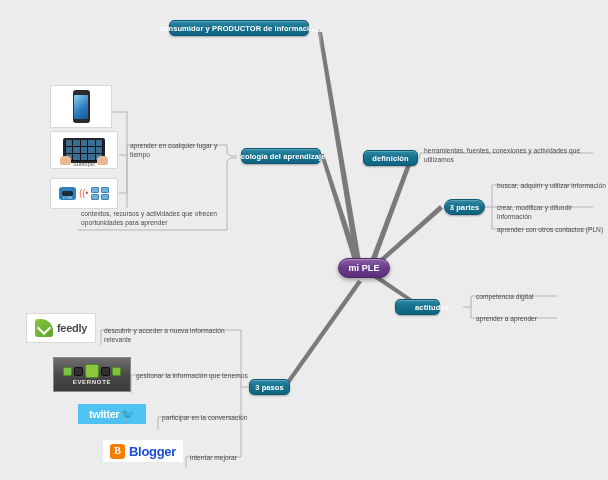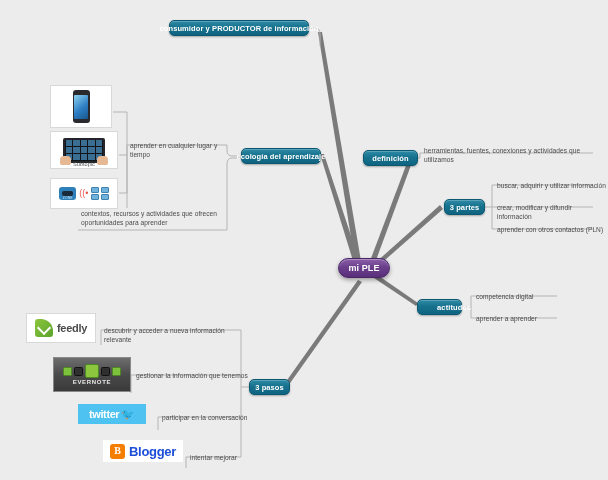--- a/index.html
+++ b/index.html
@@ -266,28 +266,28 @@
         </div>
     </div>
   </div>
 
   <div class="node" style="left:363px; top:150px; width:55px; height:16px;">
     <span>definición</span>
   </div>
   <div class="leaf" style="left:424px; top:146px; width:170px;">herramientas, fuentes, conexiones y actividades que
 utilizamos</div>
 
-  <div class="node" style="left:444px; top:199px; width:41px; height:16px;">
+  <div class="node" style="left:444px; top:199px; width:41px; height:16px;border-radius:8px;">
     <span>3 partes</span>
   </div>
   <div class="leaf" style="left:497px; top:181px; width:110px;">buscar, adquirir y utilizar información</div>
   <div class="leaf" style="left:497px; top:203px; width:110px;">crear, modificar y difundir información</div>
   <div class="leaf" style="left:497px; top:225px; width:110px;">aprender con otros contactos (PLN)</div>
 
-  <div class="node" style="left:417px; top:299px; width:32px; height:16px;padding-left:36px;">
+  <div class="node" style="left:395px; top:299px; width:32px; height:16px;padding-left:36px;">
     <span>actitudes</span>
   </div>
   <div class="leaf" style="left:476px; top:292px; width:90px;">competencia digital</div>
   <div class="leaf" style="left:476px; top:314px; width:90px;">aprender a aprender</div>
 
   <div class="node" style="left:249px; top:379px; width:41px; height:16px;">
     <span>3 pasos</span>
   </div>
   <div class="leaf" style="left:104px; top:326px; width:140px;">descubrir y acceder a nueva información relevante</div>
   <div class="leaf" style="left:136px; top:371px; width:125px;">gestionar la información que tenemos</div>

